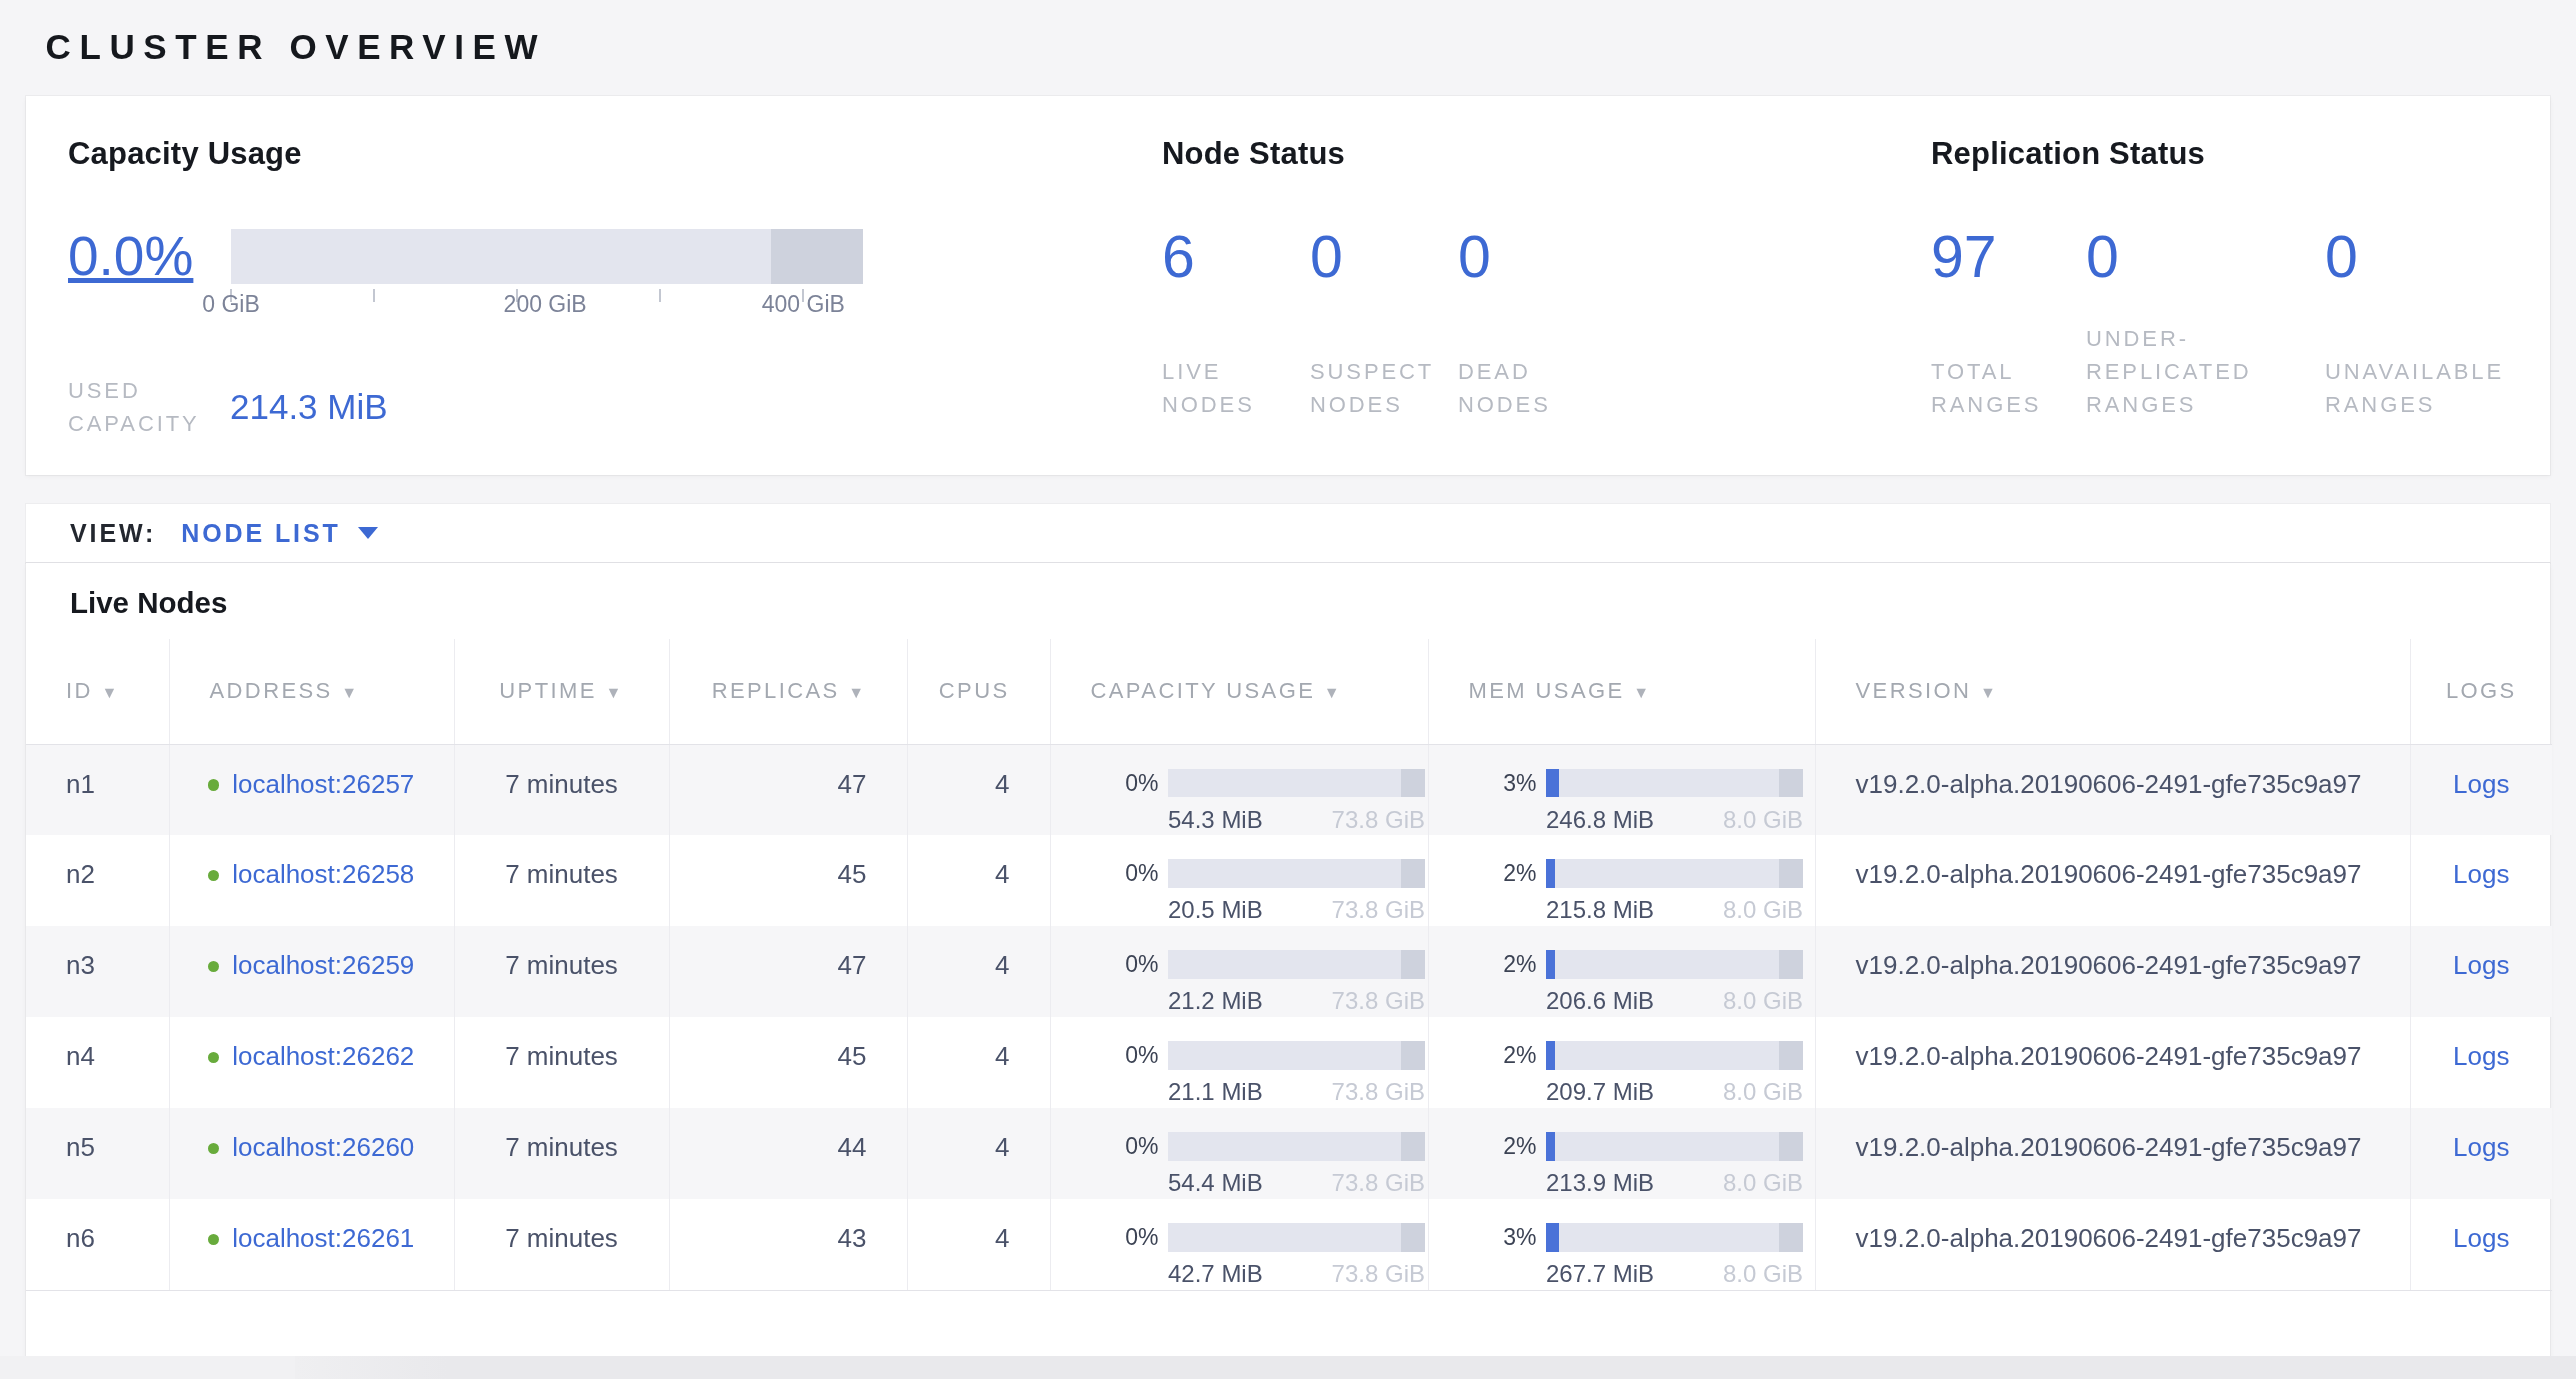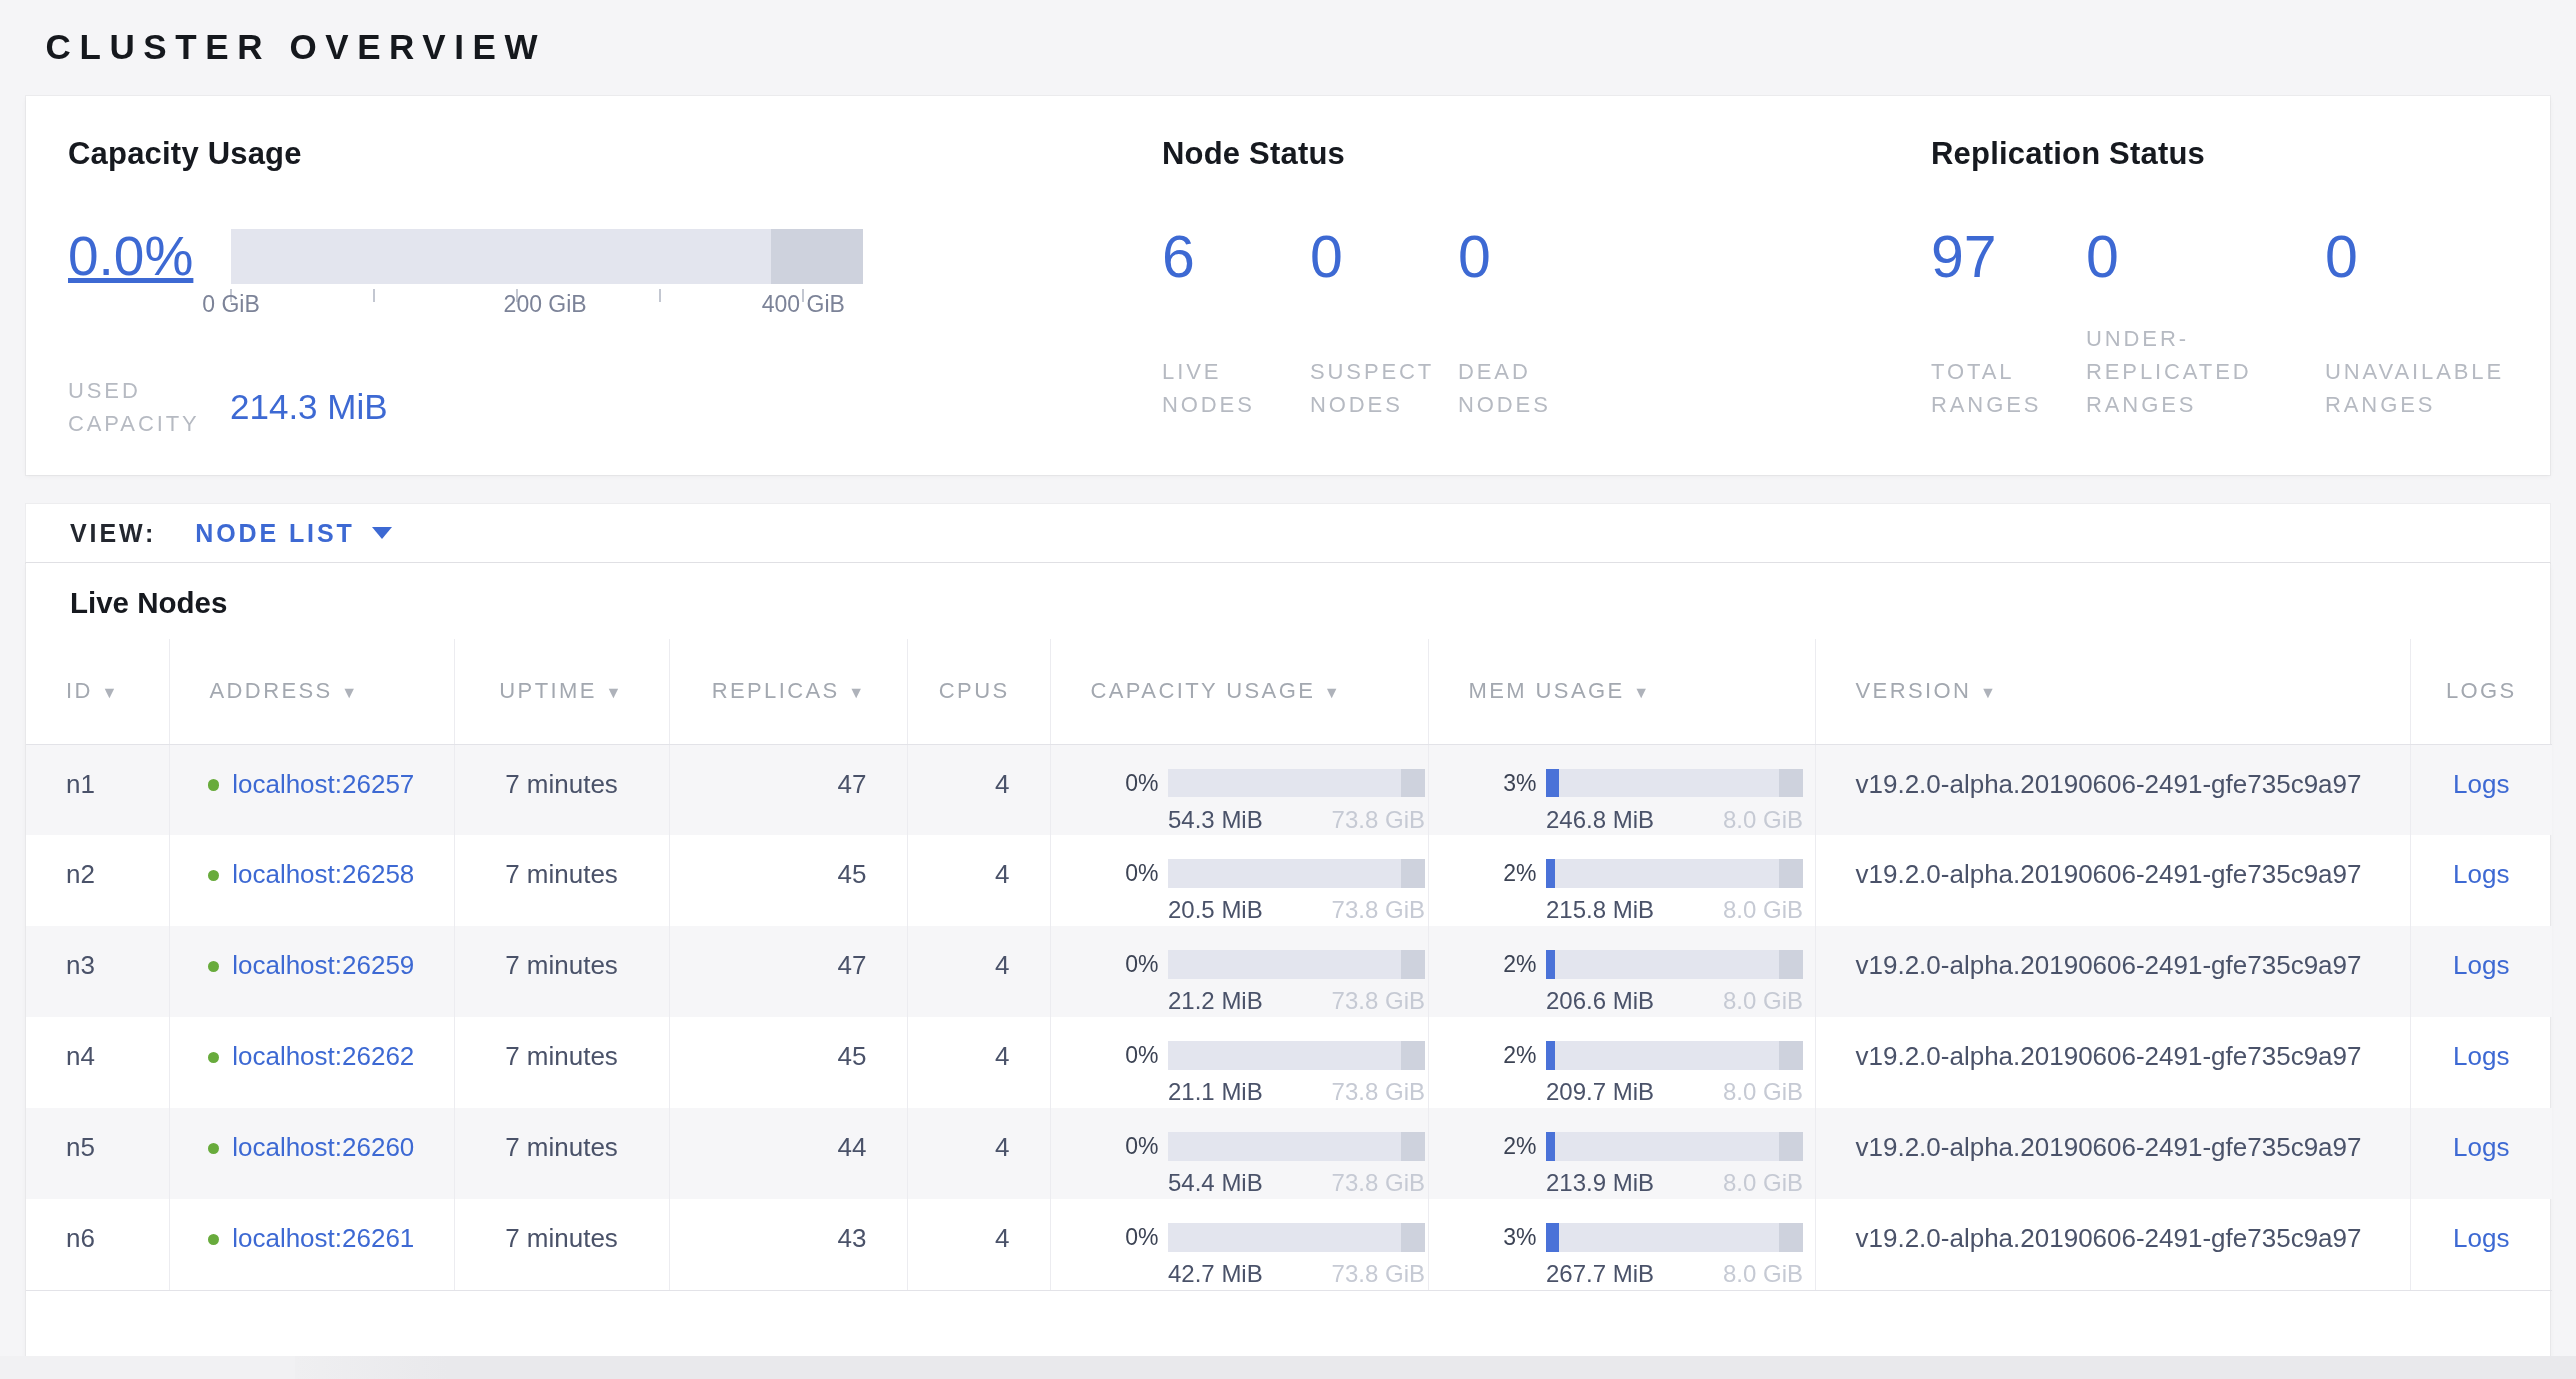--- a/index.html
+++ b/index.html
@@ -83,21 +83,20 @@
   .sec-repl .metric-v:nth-child(3) .m-label{width:221px;}
 
   
   .view-bar{
     margin-top:29.5px;height:59px;
     display:flex;align-items:center;
     padding-left:44px;box-sizing:border-box;
     border-bottom:1.9px solid #e9e9ed;
     box-shadow:0 0 0 1px rgba(0,0,0,0.03);
     background:#fff;
-    gap:14px;
   }
   .view-label{font-size:25px;font-weight:600;letter-spacing:2.9px;color:#23272f;}
   .view-dropdown{display:flex;align-items:center;margin-left:25px;cursor:pointer;}
   .view-selected{font-size:25px;font-weight:600;letter-spacing:2.9px;color:#3d69d3;}
   .caret-down{
     margin-left:17px;width:0;height:0;
     border-left:10.5px solid transparent;border-right:10.5px solid transparent;
     border-top:12.4px solid #3d69d3;
   }
 

